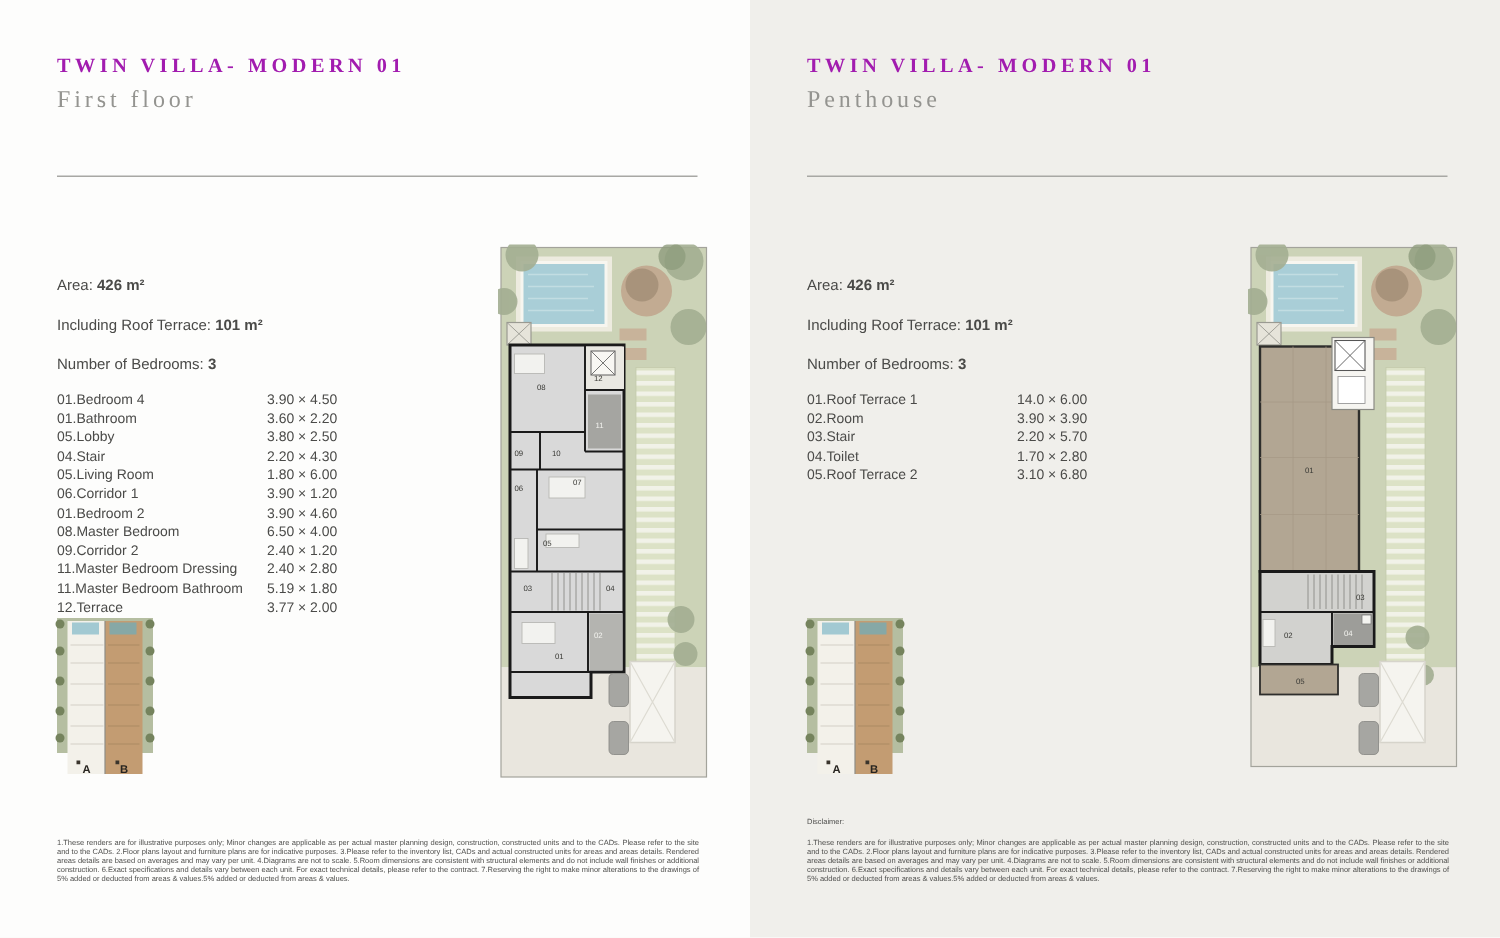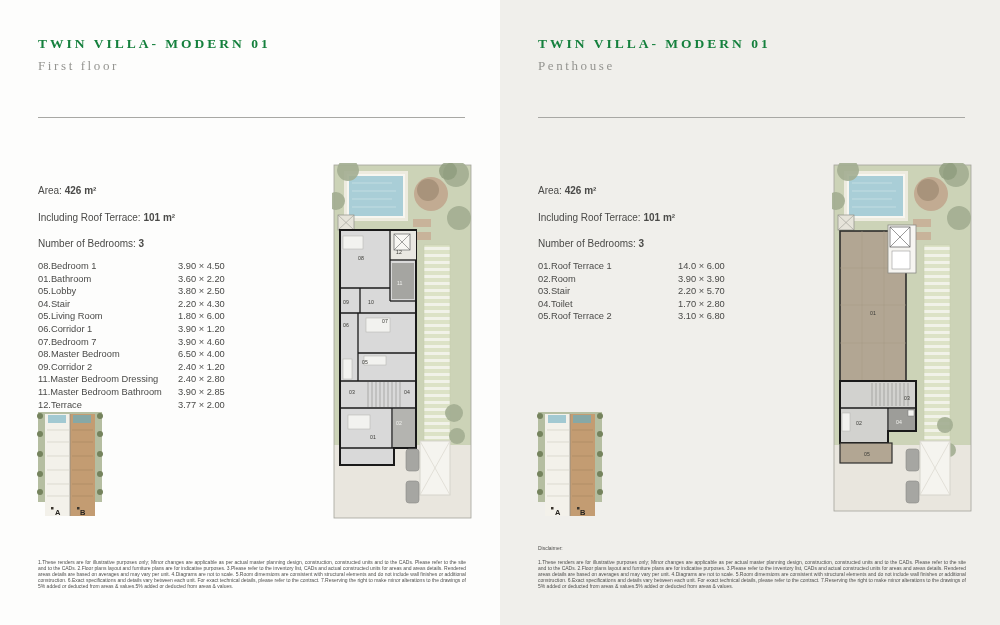--- a/index.html
+++ b/index.html
@@ -2,23 +2,23 @@
 <html><head>
 <meta charset="utf-8">
 <style>
   html,body{margin:0;padding:0;}
   body{width:1000px;height:625px;font-family:"Liberation Sans",sans-serif;}
   .page{position:relative;width:1000px;height:625px;overflow:hidden;background:#fdfdfc;}
   .panel{position:absolute;top:0;width:500px;height:625px;}
   .panel.left{left:0;background:#fdfdfc;}
   .panel.right{left:500px;background:#f0efeb;}
   .title{position:absolute;left:38px;top:36px;font-family:"Liberation Serif",serif;
-         font-size:13.5px;font-weight:700;letter-spacing:3px;color:#15803d;white-space:nowrap;}
+         font-size:13.5px;font-weight:700;letter-spacing:3px;color:#a21caf;white-space:nowrap;}
   .subtitle{position:absolute;left:38px;top:58px;font-family:"Liberation Serif",serif;
-         font-size:13px;font-weight:400;letter-spacing:2.6px;color:#949490;}
+         font-size:16px;font-weight:400;letter-spacing:2.6px;color:#949490;}
   .rule{position:absolute;left:38px;top:117px;width:427px;border-top:1px solid #a8a8a4;}
   .info{position:absolute;left:38px;top:185px;font-size:10px;color:#4a4a48;}
   .info-line{margin-bottom:15.5px;white-space:nowrap;}
   .info .val{font-weight:700;}
   .rooms{position:absolute;left:38px;top:260px;font-size:9.3px;color:#4a4a48;}
   .room-row{display:flex;height:12.6px;line-height:12.6px;white-space:nowrap;}
   .room-name{width:140px;}
   .main-plan{position:absolute;left:332px;top:163px;width:141px;height:357px;}
   .panel.right .main-plan{height:350px;}
   .key-plan{position:absolute;left:36px;top:412px;width:68px;height:108px;}
@@ -50,21 +50,21 @@
         <span class="val">101 m²</span>
       </div>
       <div class="info-line">
         <span>Number of Bedrooms:</span>
         <span class="val">3</span>
       </div>
     </div>
 
     <div class="rooms">
         <div class="room-row">
-          <span class="room-name">08.Bedroom 1</span>
+          <span class="room-name">01.Bedroom 4</span>
           <span class="room-dims">3.90 × 4.50</span>
         </div>
         <div class="room-row">
           <span class="room-name">01.Bathroom</span>
           <span class="room-dims">3.60 × 2.20</span>
         </div>
         <div class="room-row">
           <span class="room-name">05.Lobby</span>
           <span class="room-dims">3.80 × 2.50</span>
         </div>
@@ -74,38 +74,38 @@
         </div>
         <div class="room-row">
           <span class="room-name">05.Living Room</span>
           <span class="room-dims">1.80 × 6.00</span>
         </div>
         <div class="room-row">
           <span class="room-name">06.Corridor 1</span>
           <span class="room-dims">3.90 × 1.20</span>
         </div>
         <div class="room-row">
-          <span class="room-name">07.Bedroom 7</span>
+          <span class="room-name">01.Bedroom 2</span>
           <span class="room-dims">3.90 × 4.60</span>
         </div>
         <div class="room-row">
           <span class="room-name">08.Master Bedroom</span>
           <span class="room-dims">6.50 × 4.00</span>
         </div>
         <div class="room-row">
           <span class="room-name">09.Corridor 2</span>
           <span class="room-dims">2.40 × 1.20</span>
         </div>
         <div class="room-row">
           <span class="room-name">11.Master Bedroom Dressing</span>
           <span class="room-dims">2.40 × 2.80</span>
         </div>
         <div class="room-row">
           <span class="room-name">11.Master Bedroom Bathroom</span>
-          <span class="room-dims">3.90 × 2.85</span>
+          <span class="room-dims">5.19 × 1.80</span>
         </div>
         <div class="room-row">
           <span class="room-name">12.Terrace</span>
           <span class="room-dims">3.77 × 2.00</span>
         </div>
       </div>
 
     <svg class="main-plan" viewBox="0 0 141 357">
       <defs>
         <pattern id="st1" width="10" height="7" patternUnits="userSpaceOnUse">

